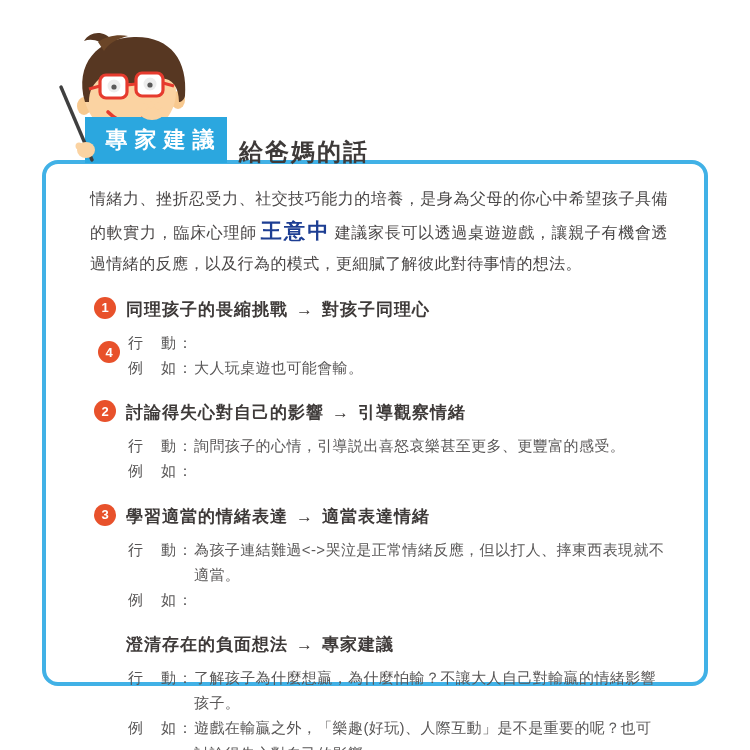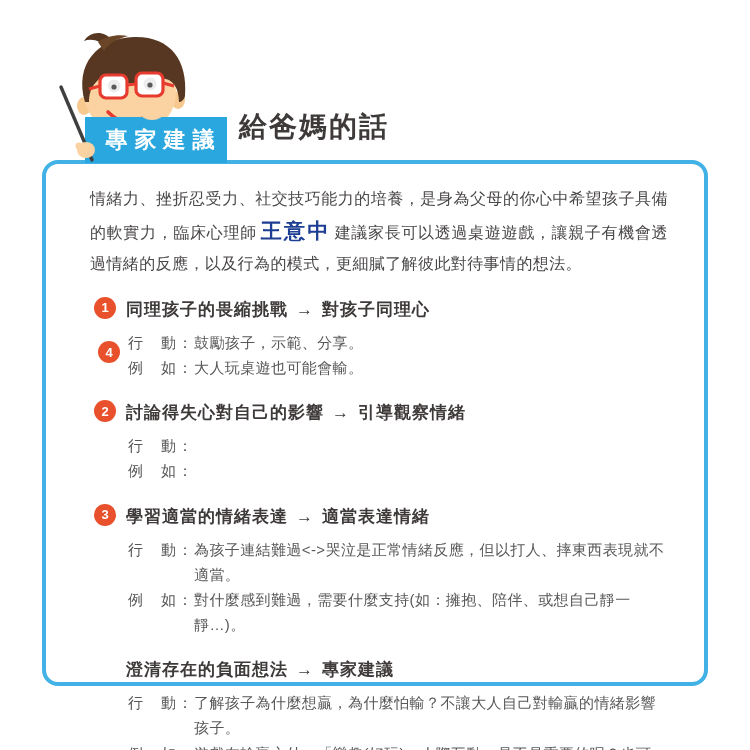--- a/index.html
+++ b/index.html
@@ -8,21 +8,21 @@
   .stage { position:relative; width:750px; height:750px; background:#fff; }
 
   
   .mascot-back { position:absolute; left:48px; top:28px; width:200px; height:140px; z-index:2; }
   .mascot-front { position:absolute; left:48px; top:28px; width:200px; height:140px; z-index:5; pointer-events:none; }
 
   
   .banner { position:absolute; left:85px; top:117px; width:142px; height:46px;
             background:#2BA7DF; z-index:4; display:flex; align-items:center; justify-content:center; }
   .banner-label { color:#ffffff; font-size:22px; font-weight:bold; letter-spacing:7px; padding-left:7px; white-space:nowrap;margin-left:8px; }
-  .page-subtitle { position:absolute; left:239px; top:108px; z-index:4; font-size:28px; font-weight:600;
+  .page-subtitle { position:absolute; left:239px; top:136px; z-index:4; font-size:24px; font-weight:600;
                    color:#3E3A39; letter-spacing:2px; white-space:nowrap; }
 
   
   .box { position:absolute; left:42px; top:160px; width:666px; height:526px;
          border:4px solid #41B1E6; border-radius:16px; background:#fff; z-index:3; }
   .box-inner { position:relative; width:100%; height:100%; padding:21px 36px 0 44px;border-radius:23px; }
 
   .intro { font-size:16px; line-height:1.75; color:#4A4747; letter-spacing:0.4px; text-align:justify; }
   .author { color:#1D3E93; font-weight:bold; font-size:21px; letter-spacing:2px; padding:0 4px; }
 
@@ -100,57 +100,56 @@
       <div class="sections">
 
         <section class="item">
           <div class="item-head">
             <span class="badge">1</span>
             <span class="item-title"><span>同理孩子的畏縮挑戰</span><span class="arrow">→</span><span>對孩子同理心</span></span>
           </div>
           <div class="detail">
             <div class="line">
                 <span class="lbl">行　動：</span>
-                <span class="val">鼓勵孩子，示範、分享。</span>
               </div>
             <div class="line">
                 <span class="lbl">例　如：</span>
                 <span class="val">大人玩桌遊也可能會輸。</span>
               </div>
           </div>
         </section>
 
         <section class="item">
           <div class="item-head">
             <span class="badge">2</span>
             <span class="item-title"><span>討論得失心對自己的影響</span><span class="arrow">→</span><span>引導觀察情緒</span></span>
           </div>
           <div class="detail">
             <div class="line">
                 <span class="lbl">行　動：</span>
+                <span class="val">詢問孩子的心情，引導説出喜怒哀樂甚至更多、更豐富的感受。</span>
               </div>
             <div class="line">
                 <span class="lbl">例　如：</span>
               </div>
           </div>
         </section>
 
         <section class="item">
           <div class="item-head">
             <span class="badge">3</span>
             <span class="item-title"><span>學習適當的情緒表達</span><span class="arrow">→</span><span>適當表達情緒</span></span>
           </div>
           <div class="detail">
             <div class="line">
                 <span class="lbl">行　動：</span>
                 <span class="val">為孩子連結難過&lt;-&gt;哭泣是正常情緒反應，但以打人、摔東西表現就不適當。</span>
               </div>
             <div class="line">
                 <span class="lbl">例　如：</span>
-                <span class="val">對什麼感到難過，需要什麼支持(如：擁抱、陪伴、或想自己靜一靜…)。</span>
               </div>
           </div>
         </section>
 
         <section class="item">
           <div class="item-head">
             <span class="item-title"><span>澄清存在的負面想法</span><span class="arrow">→</span><span>專家建議</span></span>
           </div>
           <div class="detail">
             <div class="line">

